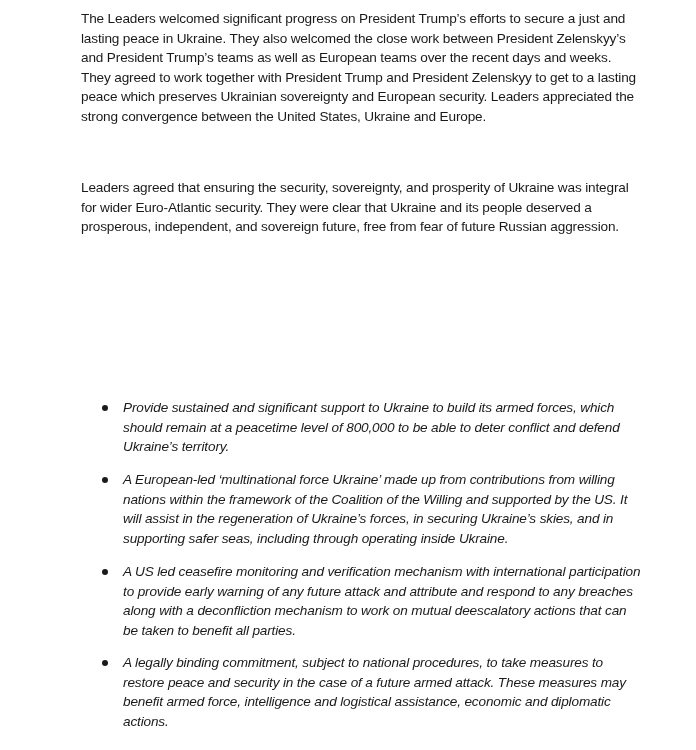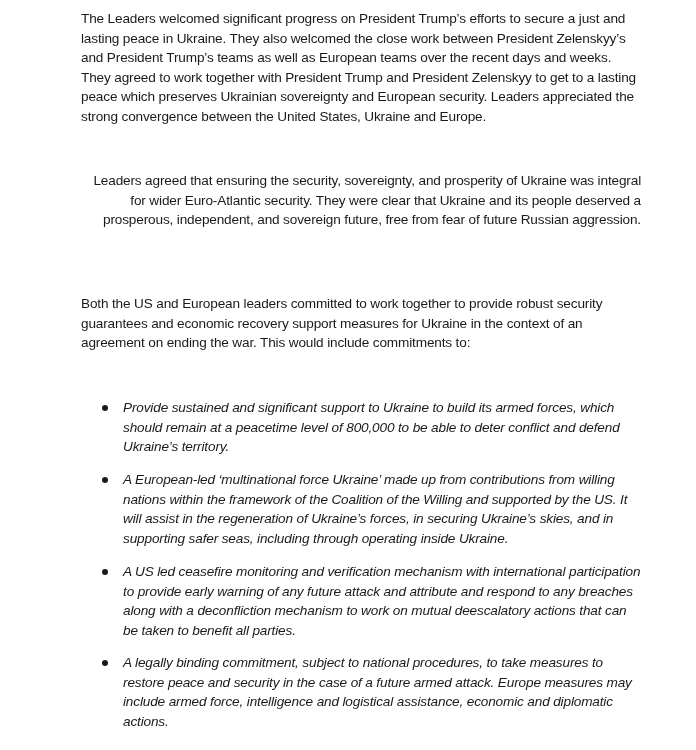--- a/index.html
+++ b/index.html
@@ -57,37 +57,36 @@
       font-style: italic;
     }
   </style>
 </head>
 <body>
 
 <div class="page">
 
   <p class="para" style="top:9px;">The Leaders welcomed significant progress on President Trump’s efforts to secure a just and lasting peace in Ukraine. They also welcomed the close work between President Zelenskyy’s and President Trump’s teams as well as European teams over the recent days and weeks. They agreed to work together with President Trump and President Zelenskyy to get to a lasting peace which preserves Ukrainian sovereignty and European security. Leaders appreciated the strong convergence between the United States, Ukraine and Europe.</p>
 
-  <p class="para" style="top:171px;text-align:right;">Leaders agreed that ensuring the security, sovereignty, and prosperity of Ukraine was integral for wider Euro-Atlantic security. They were clear that Ukraine and its people deserved a prosperous, independent, and sovereign future, free from fear of future Russian aggression.</p>
+  <p class="para" style="top:178px;">Leaders agreed that ensuring the security, sovereignty, and prosperity of Ukraine was integral for wider Euro-Atlantic security. They were clear that Ukraine and its people deserved a prosperous, independent, and sovereign future, free from fear of future Russian aggression.</p>
 
-  <p class="para" style="top:294px;">Both the US and European leaders committed to work together to provide robust security guarantees and economic recovery support measures for Ukraine in the context of an agreement on ending the war. This would include commitments to:</p>
 
   <div class="bullet-item" style="top:398px;">
     <span class="bullet-dot"></span>
     <p class="bullet-text">Provide sustained and significant support to Ukraine to build its armed forces, which should remain at a peacetime level of 800,000 to be able to deter conflict and defend Ukraine’s territory.</p>
   </div>
 
   <div class="bullet-item" style="top:470px;">
     <span class="bullet-dot"></span>
     <p class="bullet-text">A European-led ‘multinational force Ukraine’ made up from contributions from willing nations within the framework of the Coalition of the Willing and supported by the US. It will assist in the regeneration of Ukraine’s forces, in securing Ukraine’s skies, and in supporting safer seas, including through operating inside Ukraine.</p>
   </div>
 
   <div class="bullet-item" style="top:562px;">
     <span class="bullet-dot"></span>
     <p class="bullet-text">A US led ceasefire monitoring and verification mechanism with international participation to provide early warning of any future attack and attribute and respond to any breaches along with a deconfliction mechanism to work on mutual deescalatory actions that can be taken to benefit all parties.</p>
   </div>
 
   <div class="bullet-item" style="top:653px;">
     <span class="bullet-dot"></span>
-    <p class="bullet-text">A legally binding commitment, subject to national procedures, to take measures to restore peace and security in the case of a future armed attack. Europe measures may include armed force, intelligence and logistical assistance, economic and diplomatic actions.</p>
+    <p class="bullet-text">A legally binding commitment, subject to national procedures, to take measures to restore peace and security in the case of a future armed attack. These measures may benefit armed force, intelligence and logistical assistance, economic and diplomatic actions.</p>
   </div>
 
 </div>
 
 </body></html>

